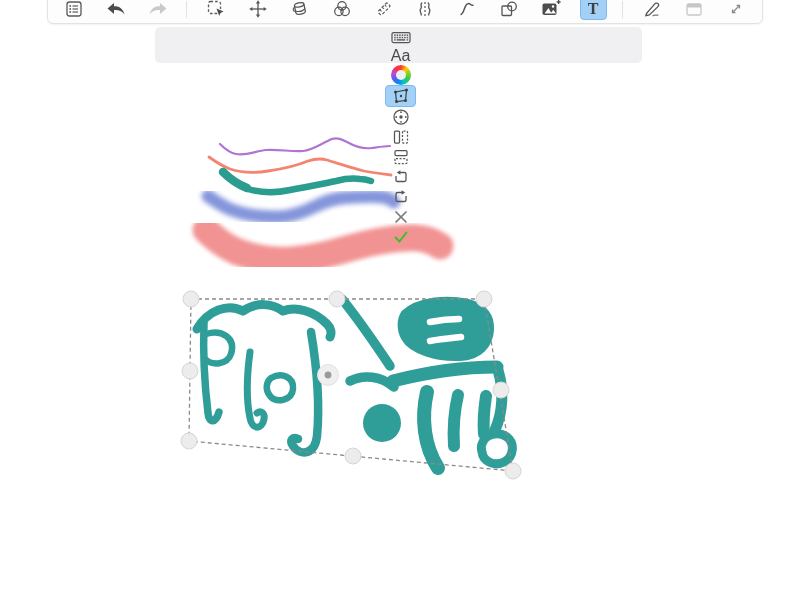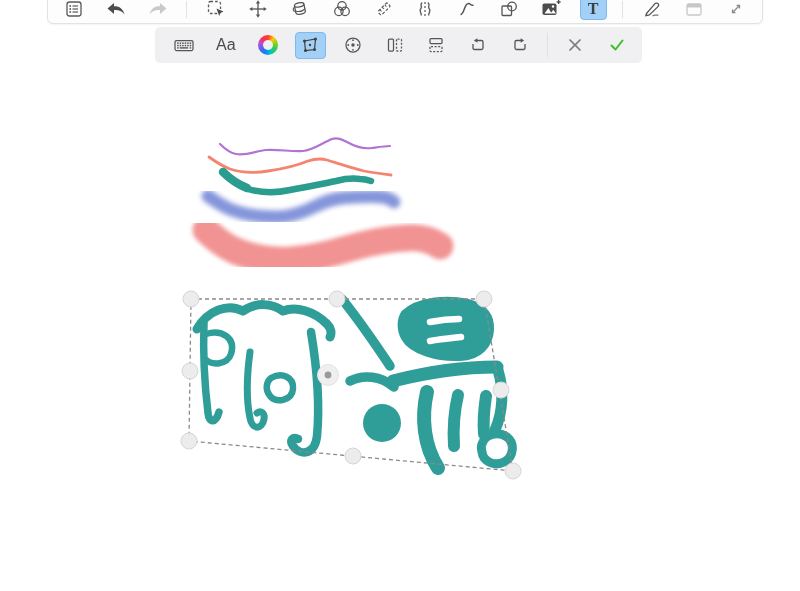--- a/index.html
+++ b/index.html
@@ -29,21 +29,21 @@
   .tb.active .tglyph{
     font-family:"Liberation Serif", serif;font-weight:700;font-size:16px;
     color:#3e3e3e;line-height:1;
   }
   .vsep{width:1px;height:17px;background:#e2e2e2;align-self:flex-end;margin-bottom:2px;}
   
   .transformbar{
     position:absolute;left:155px;top:27px;width:487px;height:36px;
     background:#f0f0f2;border-radius:5px;
     display:flex;align-items:center;justify-content:space-between;
-    padding:0 10px 0 14px;box-sizing:border-box;z-index:9;
+    padding:0 10px 0 14px;box-sizing:border-box;z-index:9;flex-direction:column;
   }
   .tb2{
     background:none;border:0;padding:0;margin:0;width:30px;height:28px;
     display:flex;align-items:center;justify-content:center;cursor:pointer;
   }
   .tb2.active{
     background:#a3d0f6;border:1px solid #7fb8ec;border-radius:4px;
     width:31px;height:27px;
   }
   .aa{font-size:16px;color:#4a4a4a;letter-spacing:0;}

